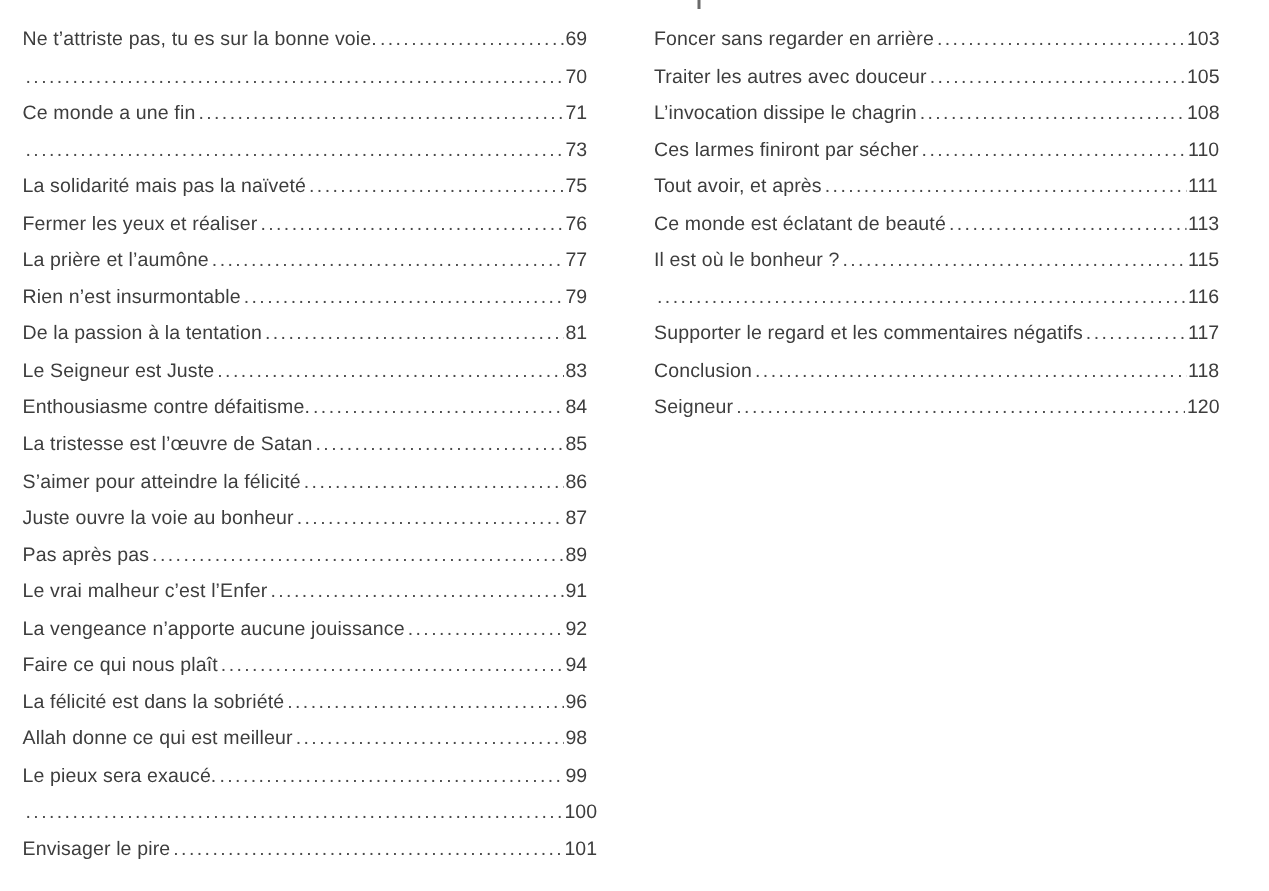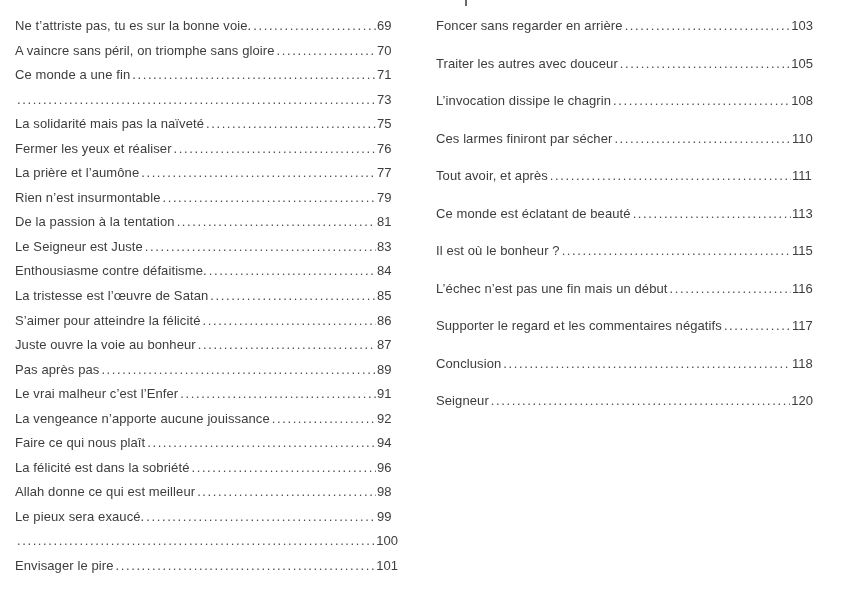--- a/index.html
+++ b/index.html
@@ -22,21 +22,21 @@
     width: 2px; height: 6px;
     background: #6a6a6a;
   }
   .toc-col {
     position: absolute;
     top: 14px;
     display: flex;
     flex-direction: column;
   }
   .toc-col.left  { left: 15px;  width: 383px; }
-  .toc-col.right { left: 436px; width: 377px; gap: 13px; }
+  .toc-col.right { left: 436px; width: 377px; }
   .toc-row {
     display: flex;
     align-items: baseline;
     height: 24.55px;
     font-size: 13px;
     line-height: 24.55px;
     color: #3d3d3d;
     white-space: nowrap;
   }
   .toc-title {
@@ -63,21 +63,20 @@
 <div class="page">
   <div class="header-tick"></div>
   <div class="toc-col left">
   <div class="toc-row">
     <span class="toc-title">Ne t’attriste pas, tu es sur la bonne voie.</span>
     <span class="toc-leader">............................................................................................................................................................................................................................</span>
     <span class="toc-page-num">69</span>
   </div>
 
   <div class="toc-row">
-    <span class="toc-title">A vaincre sans péril, on triomphe sans gloire</span>
     <span class="toc-leader">............................................................................................................................................................................................................................</span>
     <span class="toc-page-num">70</span>
   </div>
 
   <div class="toc-row">
     <span class="toc-title">Ce monde a une fin</span>
     <span class="toc-leader">............................................................................................................................................................................................................................</span>
     <span class="toc-page-num">71</span>
   </div>
 
@@ -236,21 +235,20 @@
     <span class="toc-page-num">113</span>
   </div>
 
   <div class="toc-row">
     <span class="toc-title">Il est où le bonheur ?</span>
     <span class="toc-leader">............................................................................................................................................................................................................................</span>
     <span class="toc-page-num">115</span>
   </div>
 
   <div class="toc-row">
-    <span class="toc-title">L’échec n’est pas une fin mais un début</span>
     <span class="toc-leader">............................................................................................................................................................................................................................</span>
     <span class="toc-page-num">116</span>
   </div>
 
   <div class="toc-row">
     <span class="toc-title">Supporter le regard et les commentaires négatifs</span>
     <span class="toc-leader">............................................................................................................................................................................................................................</span>
     <span class="toc-page-num">117</span>
   </div>
 

